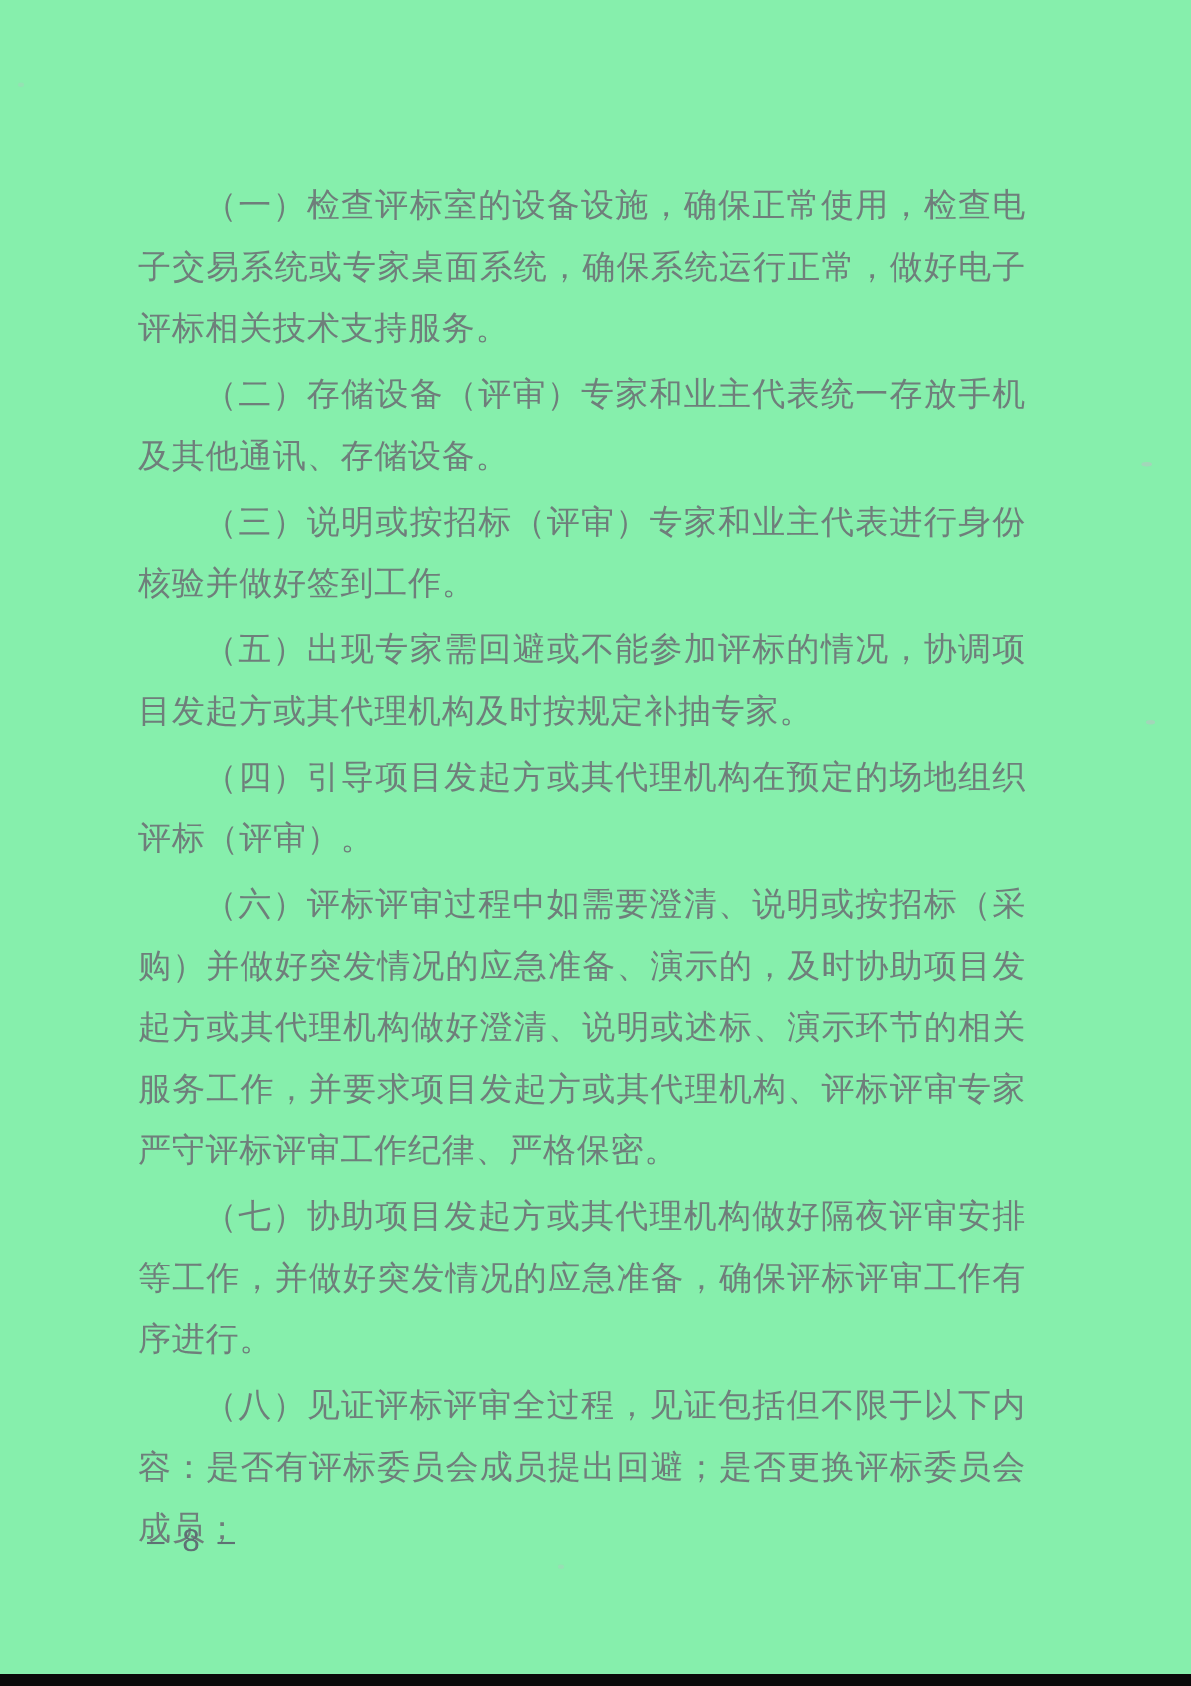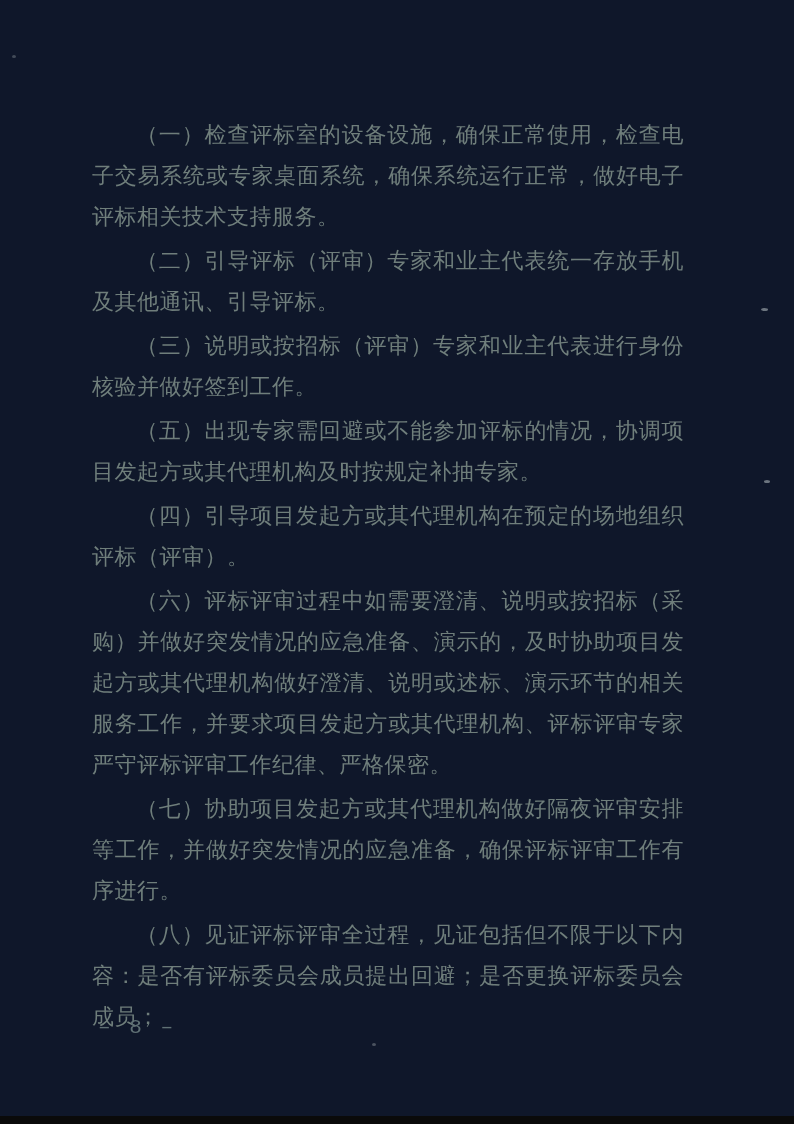--- a/index.html
+++ b/index.html
@@ -4,23 +4,23 @@
 <style>
   html, body {
     margin: 0;
     padding: 0;
     background: #ffffff;
   }
   .page {
     position: relative;
     width: 794px;
     height: 1124px;
-    background: #0f172a;
+    background: #86efac;
     overflow: hidden;
-    font-family: Liberation Mono, monospace;
+    font-family: Liberation Sans, sans-serif;
   }
   .content {
     position: absolute;
     left: 92px;
     top: 116px;
     width: 592px;
     color: #6f7e7b;
     font-size: 22px;
     line-height: 41px;
     text-align: justify;
@@ -58,21 +58,21 @@
   .speck-3 { left: 12px;  top: 55px;  width: 4px; height: 3px; opacity: 0.3; }
   .speck-4 { left: 372px; top: 1043px; width: 4px; height: 3px; opacity: 0.35; }
 </style>
 </head>
 <body>
 
 <div class="page">
 
   <div class="content">
     <p>（一）检查评标室的设备设施，确保正常使用，检查电子交易系统或专家桌面系统，确保系统运行正常，做好电子评标相关技术支持服务。</p>
-    <p>（二）引导评标（评审）专家和业主代表统一存放手机及其他通讯、引导评标。</p>
+    <p>（二）存储设备（评审）专家和业主代表统一存放手机及其他通讯、存储设备。</p>
     <p>（三）说明或按招标（评审）专家和业主代表进行身份核验并做好签到工作。</p>
     <p>（五）出现专家需回避或不能参加评标的情况，协调项目发起方或其代理机构及时按规定补抽专家。</p>
     <p>（四）引导项目发起方或其代理机构在预定的场地组织评标（评审）。</p>
     <p>（六）评标评审过程中如需要澄清、说明或按招标（采购）并做好突发情况的应急准备、演示的，及时协助项目发起方或其代理机构做好澄清、说明或述标、演示环节的相关服务工作，并要求项目发起方或其代理机构、评标评审专家严守评标评审工作纪律、严格保密。</p>
     <p>（七）协助项目发起方或其代理机构做好隔夜评审安排等工作，并做好突发情况的应急准备，确保评标评审工作有序进行。</p>
     <p>（八）见证评标评审全过程，见证包括但不限于以下内容：是否有评标委员会成员提出回避；是否更换评标委员会成员；</p>
   </div>
 
   <div class="page-number">– 8 –</div>
 

